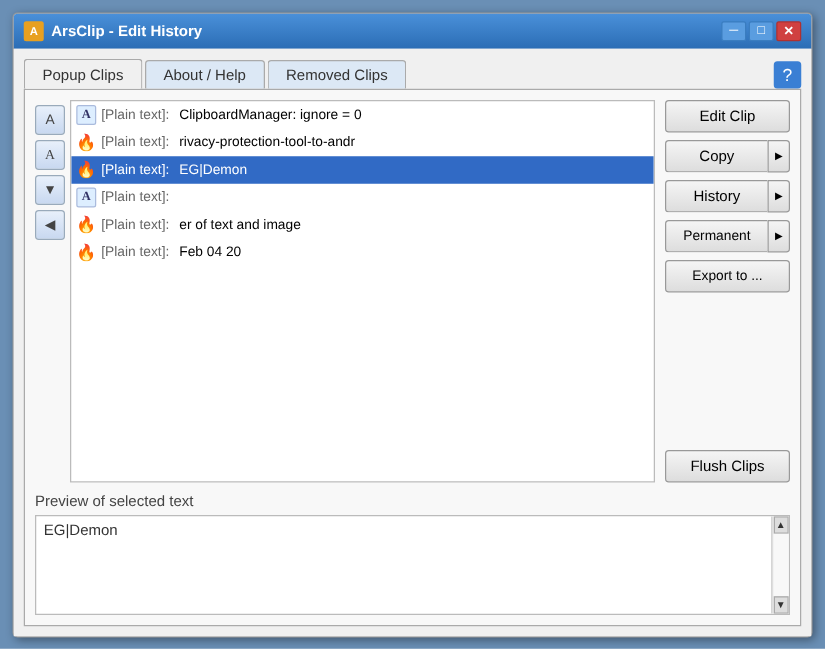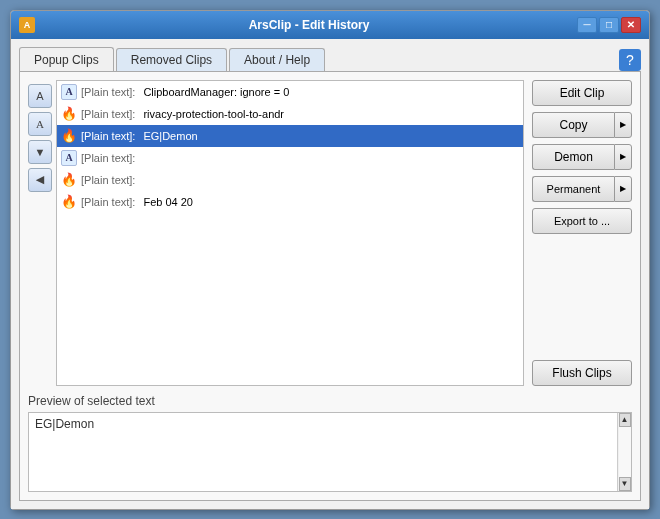--- a/index.html
+++ b/index.html
@@ -44,21 +44,20 @@
       display: flex;
       align-items: center;
       justify-content: center;
       font-size: 9px;
       color: white;
       font-weight: bold;
       flex-shrink: 0;
     }
     .title-text {
       flex: 1;
-      text-align: center;
     }
     .title-controls {
       display: flex;
       gap: 2px;
     }
     .title-btn {
       width: 20px;
       height: 16px;
       background: #5a9de0;
       border: 1px solid #3a7dc0;
@@ -333,24 +332,24 @@
   </div>
 
   <div class="window-content">
 
     <div style="display:flex; align-items:flex-end;">
       <div class="tabs">
         <div class="tab active">
           <span>Popup Clips</span>
         </div>
         <div class="tab">
+          <span>About / Help</span>
+        </div>
+        <div class="tab">
           <span>Removed Clips</span>
-        </div>
-        <div class="tab">
-          <span>About / Help</span>
         </div>
       </div>
       <div style="flex:1;"></div>
       <div class="top-right-icon">?</div>
     </div>
 
     <div class="tab-content">
       <div class="main-area">
 
         <div class="left-panel">
@@ -384,39 +383,40 @@
             </div>
             <div class="clip-item">
               <div class="clip-icon icon-a">A</div>
               <span class="clip-label">[Plain text]:</span>
             </div>
             <div class="clip-item">
               <div class="clip-icon">
                 <span class="icon-fire">🔥</span>
               </div>
               <span class="clip-label">[Plain text]:</span>
+              <span class="clip-text">er of text and image</span>
             </div>
             <div class="clip-item">
               <div class="clip-icon">
                 <span class="icon-fire">🔥</span>
               </div>
               <span class="clip-label">[Plain text]:</span>
               <span class="clip-text">Feb 04 20</span>
             </div>
           </div>
         </div>
 
         <div class="right-buttons">
           <button class="action-btn">Edit Clip</button>
           <div class="split-btn">
             <div class="split-main">Copy</div>
             <div class="split-arrow">▶</div>
           </div>
           <div class="split-btn">
-            <div class="split-main">Demon</div>
+            <div class="split-main">History</div>
             <div class="split-arrow">▶</div>
           </div>
           <div class="split-btn">
             <div class="split-main" style="font-size:11px;">Permanent</div>
             <div class="split-arrow">▶</div>
           </div>
           <button class="action-btn" style="font-size:11px;text-align:center;">Export to ...</button>
           <div class="spacer"></div>
           <button class="action-btn">Flush Clips</button>
         </div>

